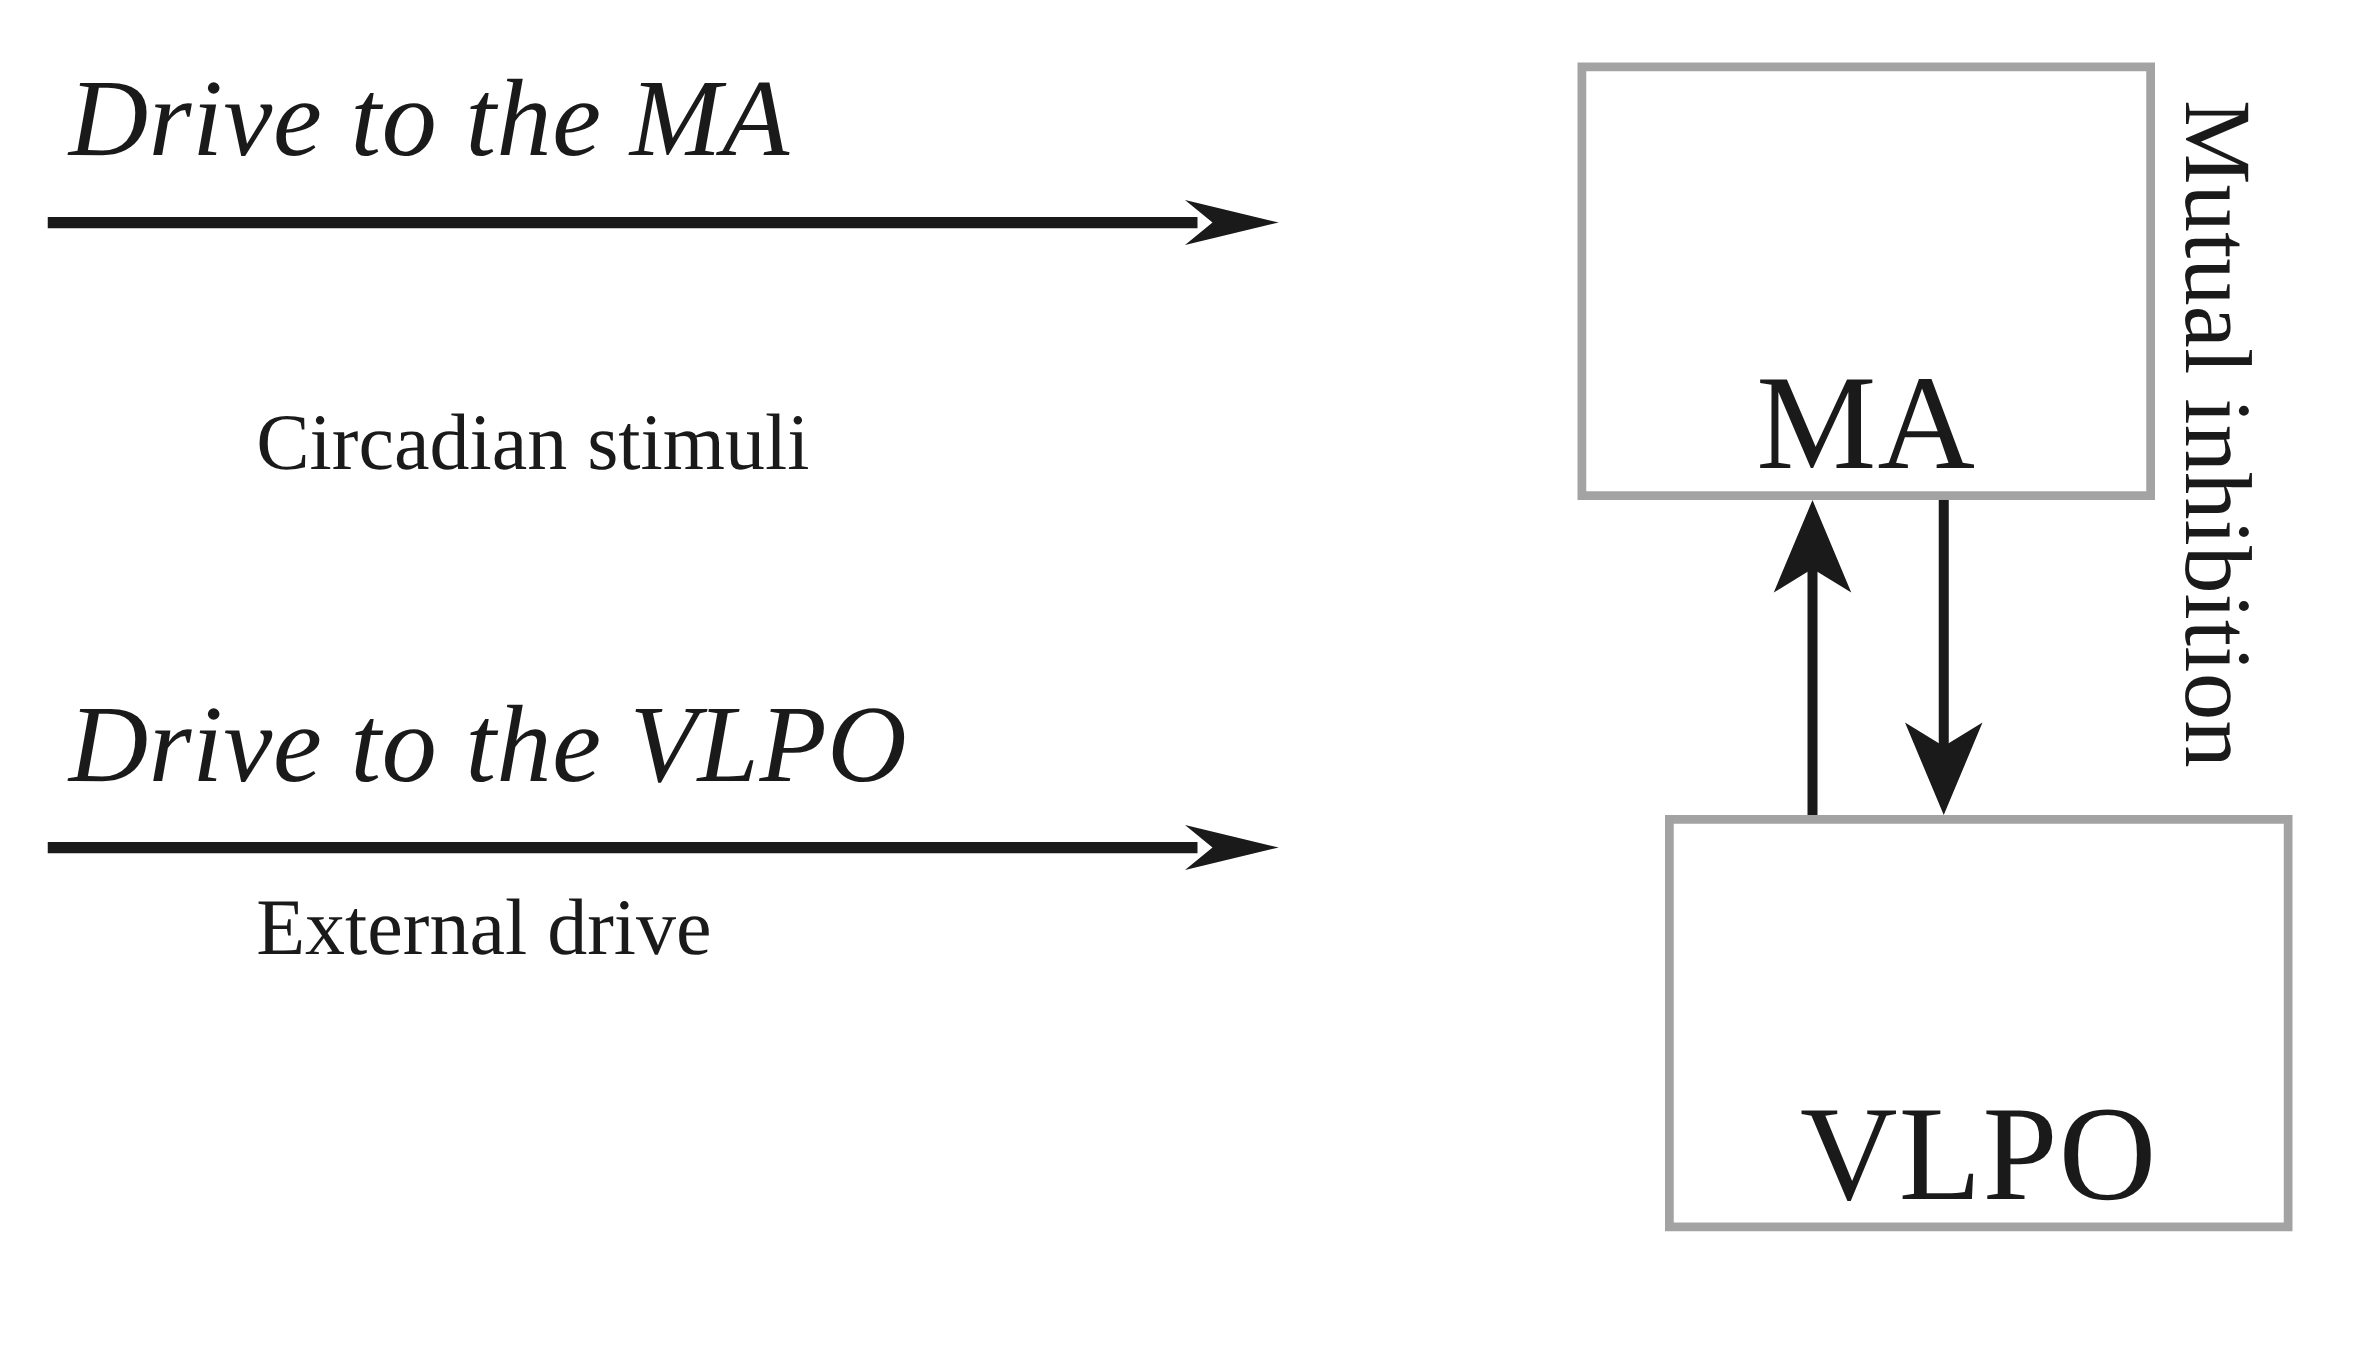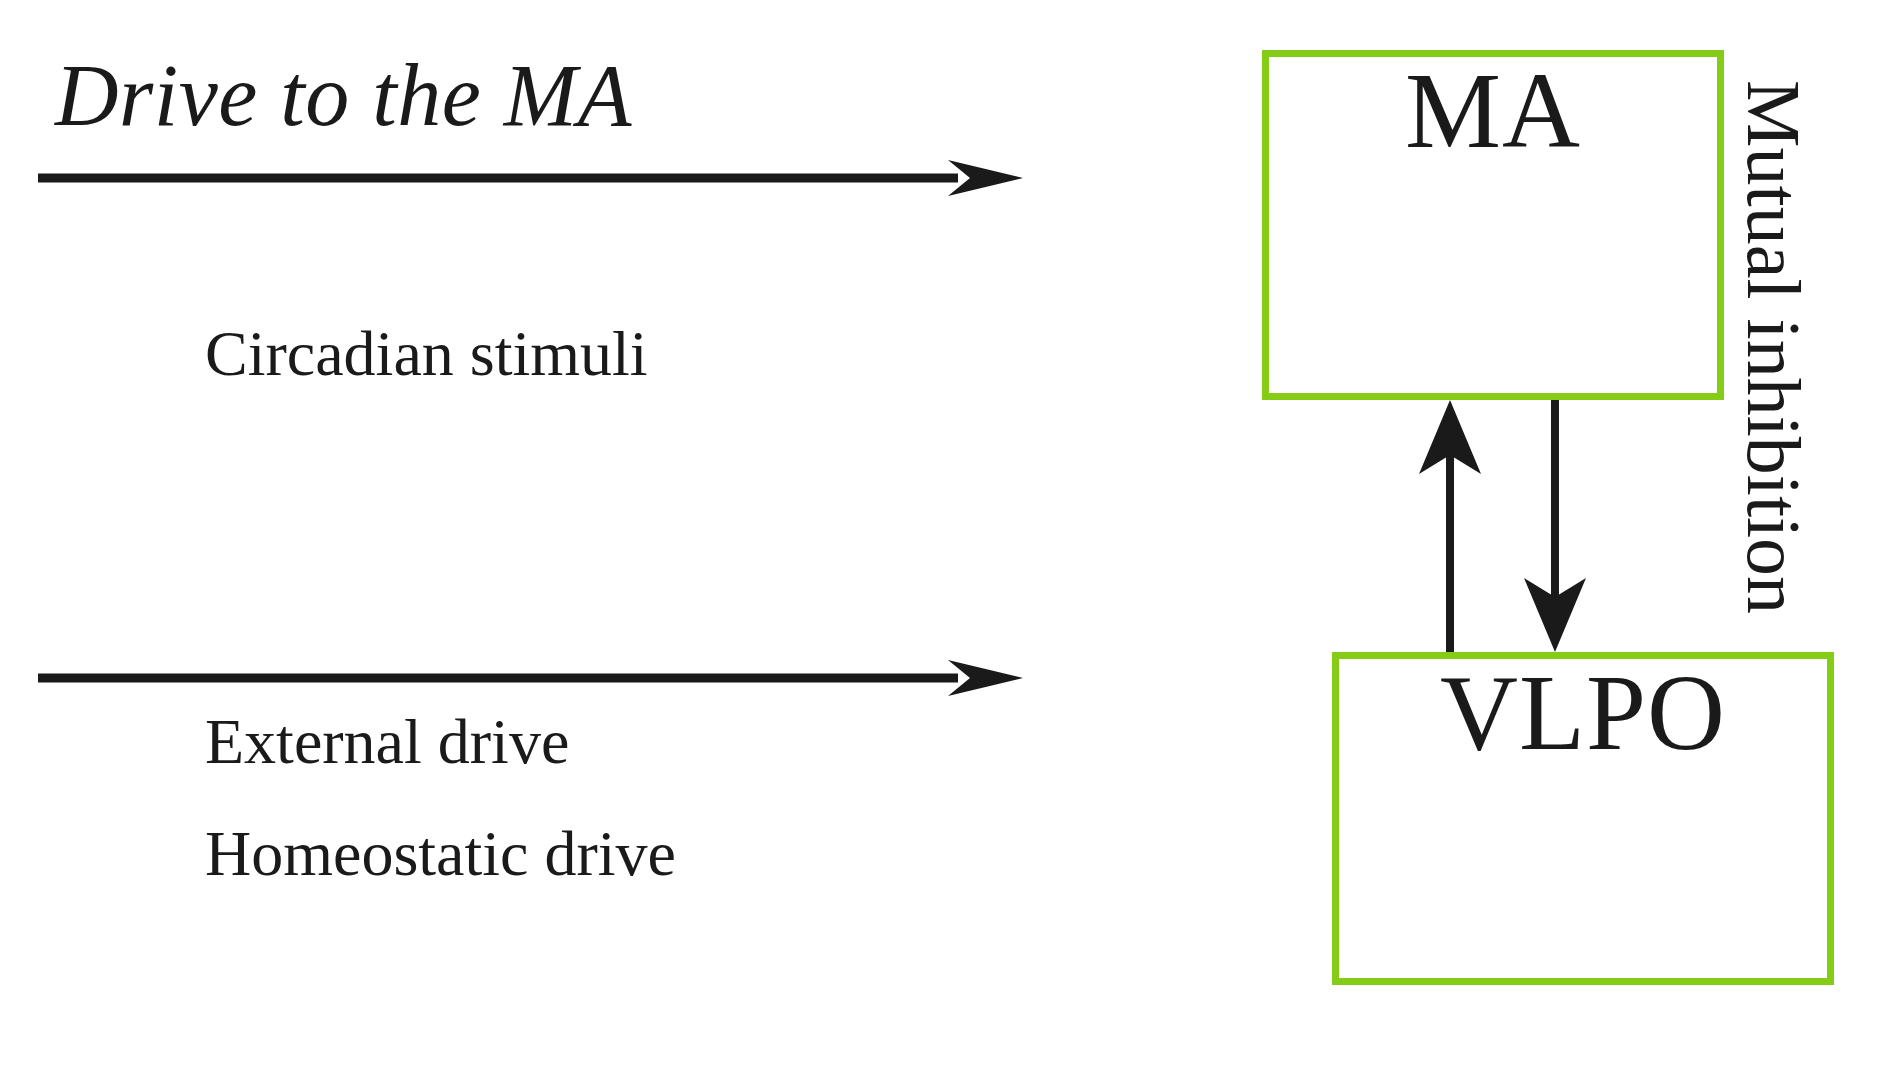--- a/index.html
+++ b/index.html
@@ -40,25 +40,25 @@
   
   .feed-arrow {
     position: absolute;
     height: 40px;
   }
   .feed-arrow svg { display: block; }
 
   
   .nucleus-box {
     position: absolute;
-    border: 7px solid #84cc16;
+    border: 7px solid #a3a3a3;
     background: #ffffff;
     box-sizing: border-box;
     display: flex;
-    align-items: flex-start;
+    align-items: flex-end;
     justify-content: center;
   }
   .nucleus-label {
     font-size: 108px;
     line-height: 1;
     color: #1a1a1a;
     letter-spacing: 1px;
   }
 
   
@@ -88,31 +88,31 @@
   <div class="feed-arrow" style="left:38px; top:158px; width:985px;">
     <svg width="985" height="40" viewBox="0 0 985 40" xmlns="http://www.w3.org/2000/svg">
       <line x1="0" y1="20" x2="920" y2="20" stroke="#1a1a1a" stroke-width="9"></line>
       <path d="M 910 2 L 985 20 L 910 38 L 932 20 Z" fill="#1a1a1a"></path>
     </svg>
   </div>
 
 
   <div class="sub-label" style="left:205px; top:322px;">Circadian stimuli</div>
 
+  <div class="drive-title" style="left:55px; top:553px;">Drive to the VLPO</div>
 
   <div class="feed-arrow" style="left:38px; top:658px; width:985px;">
     <svg width="985" height="40" viewBox="0 0 985 40" xmlns="http://www.w3.org/2000/svg">
       <line x1="0" y1="20" x2="920" y2="20" stroke="#1a1a1a" stroke-width="9"></line>
       <path d="M 910 2 L 985 20 L 910 38 L 932 20 Z" fill="#1a1a1a"></path>
     </svg>
   </div>
 
   <div class="sub-label" style="left:205px; top:710px;">External drive</div>
 
-  <div class="sub-label" style="left:205px; top:822px;">Homeostatic drive</div>
 
   <div class="nucleus-box" style="left:1262px; top:50px; width:462px; height:350px;">
     <span class="nucleus-label">MA</span>
   </div>
 
   <div class="nucleus-box" style="left:1332px; top:652px; width:502px; height:333px;font-family:Liberation Serif, serif;">
     <span class="nucleus-label">VLPO</span>
   </div>
 
   <div class="vert-arrow" style="left:1405px; top:400px;">

